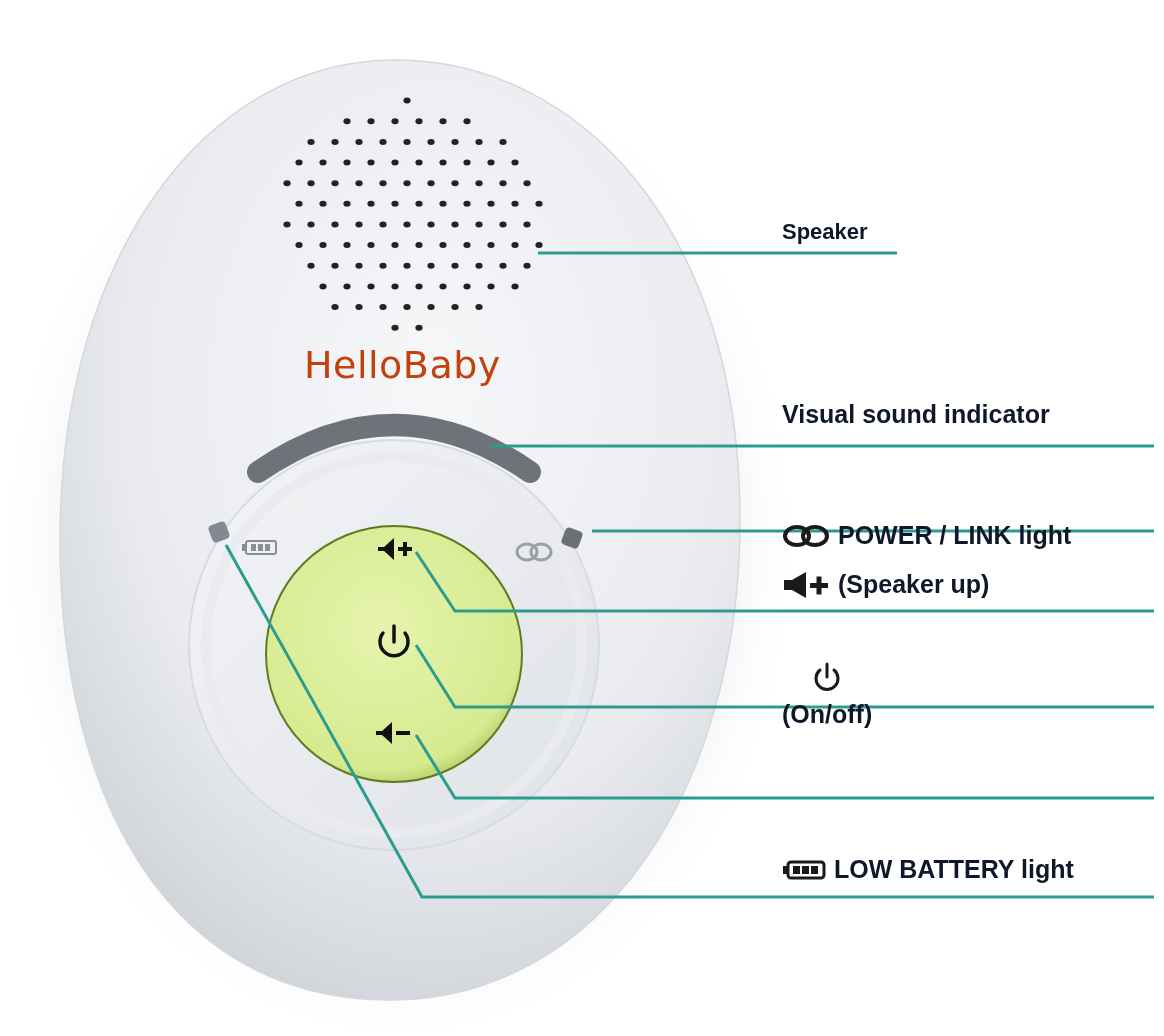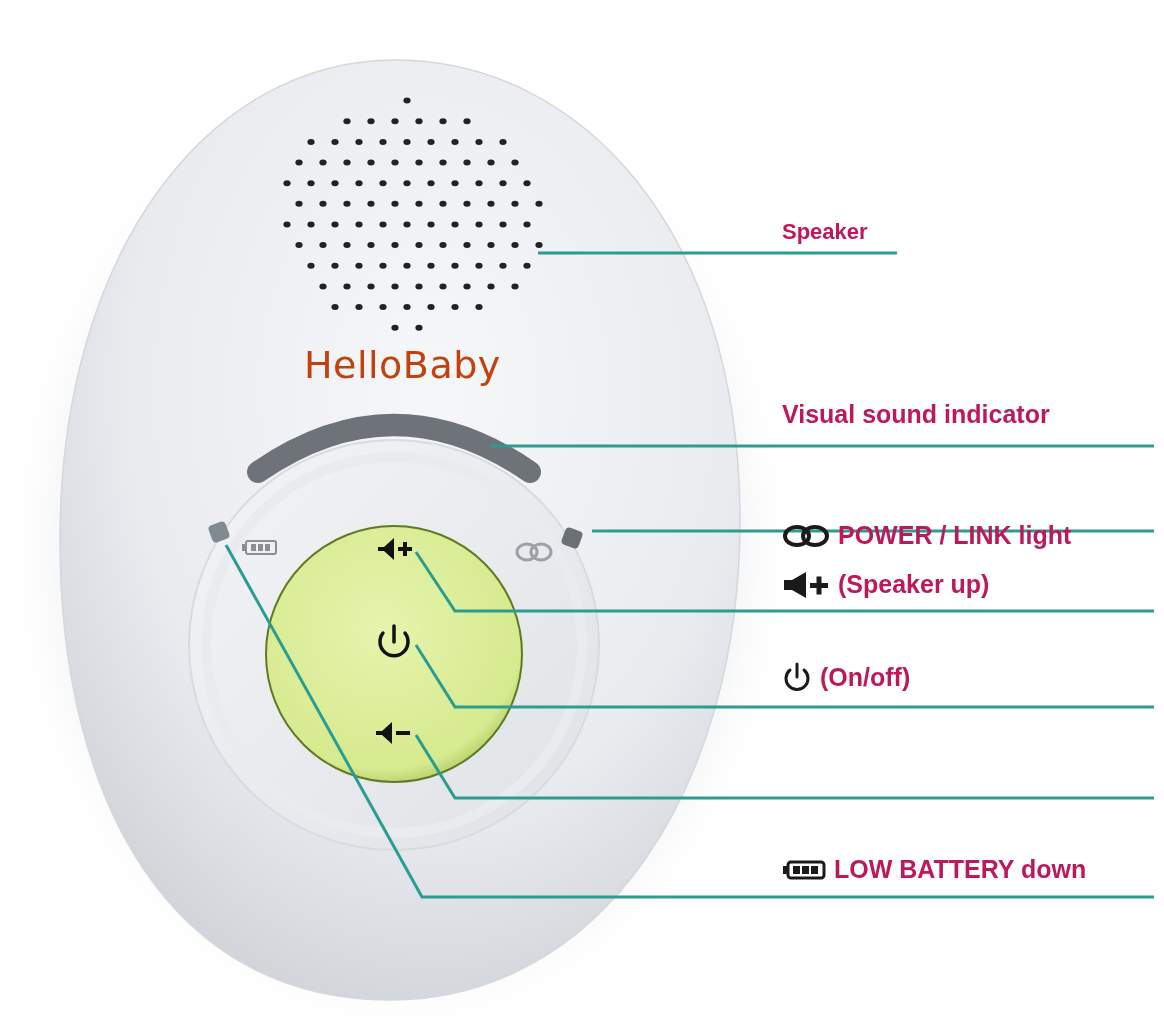--- a/index.html
+++ b/index.html
@@ -1,19 +1,19 @@
 <!DOCTYPE html>
 <html><head>
 <meta charset="utf-8">
 <style>
   html, body { margin:0; padding:0; background:#ffffff; }
   body { width:1164px; height:1036px; position:relative; overflow:hidden;
          font-family:"Liberation Sans", sans-serif; }
   #stage { position:absolute; left:0; top:0; width:1164px; height:1036px; }
-  .label { position:absolute; left:782px; color:#be185d; font-weight:bold;
+  .label { position:absolute; left:782px; color:#0f172a; font-weight:bold;
            white-space:nowrap; display:flex; align-items:center; gap:8px; }
   .label.small { font-size:22px; }
   .label.big { font-size:25px; }
   .label svg { display:block; }
   .brand { position:absolute; left:304px; top:343px; font-size:38px; color:#c2410c;
            letter-spacing:0.5px; font-family:"DejaVu Sans", sans-serif; }
 </style>
 </head>
 <body>
 
@@ -212,32 +212,32 @@
 
   <div class="label big" style="top:570px;">
     <svg width="48" height="28" viewBox="0 0 48 28">
       <path d="M2 9 h8 l14 -8 v26 l-14 -8 h-8 z" fill="#1a1a1a"></path>
       <rect x="28" y="12" width="18" height="5" fill="#1a1a1a"></rect>
       <rect x="34.5" y="5.5" width="5" height="18" fill="#1a1a1a"></rect>
     </svg>
     <span>(Speaker up)</span>
   </div>
 
-  <div class="label big" style="top:662px;">
+  <div class="label big" style="top:662px;flex-direction:column;">
     <svg width="30" height="30" viewBox="0 0 30 30">
       <path d="M8 8 A 11 11 0 1 0 22 8" fill="none" stroke="#1a1a1a" stroke-width="3" stroke-linecap="round"></path>
       <line x1="15" y1="2" x2="15" y2="15" stroke="#1a1a1a" stroke-width="3" stroke-linecap="round"></line>
     </svg>
     <span>(On/off)</span>
   </div>
 
 
   <div class="label big" style="top:855px;">
     <svg width="44" height="24" viewBox="0 0 44 24">
       <rect x="6" y="4" width="36" height="16" rx="3" fill="none" stroke="#1a1a1a" stroke-width="3"></rect>
       <rect x="1" y="8" width="5" height="8" fill="#1a1a1a"></rect>
       <rect x="11" y="8" width="7" height="8" fill="#1a1a1a"></rect>
       <rect x="20" y="8" width="7" height="8" fill="#1a1a1a"></rect>
       <rect x="29" y="8" width="7" height="8" fill="#1a1a1a"></rect>
     </svg>
-    <span>LOW BATTERY down</span>
+    <span>LOW BATTERY light</span>
   </div>
 </div>
 
 </body></html>

